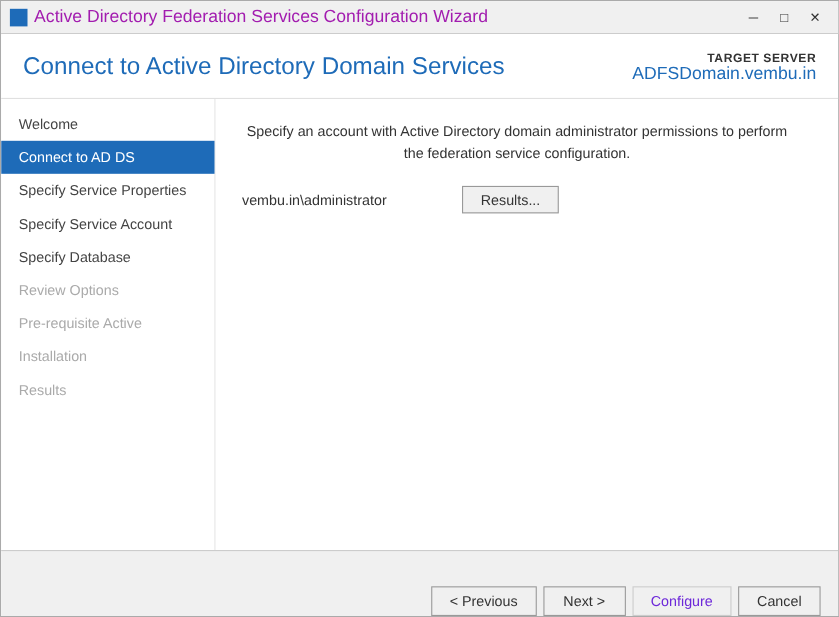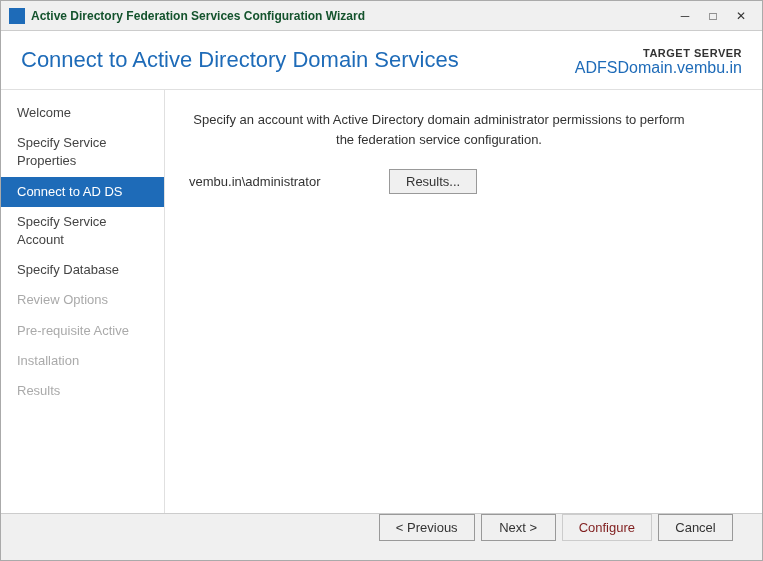--- a/index.html
+++ b/index.html
@@ -34,24 +34,23 @@
 
     .title-bar-icon {
       width: 16px;
       height: 16px;
       margin-right: 6px;
       background: #1e6bb8;
       flex-shrink: 0;
     }
 
     .title-bar-text {
-      font-size: 12px;
-      color: #14532d;
-      flex: 1;
-      font-weight: bold;
+      font-size: 16px;
+      color: #a21caf;
+      flex: 1;
     }
 
     .title-bar-controls {
       display: flex;
       gap: 2px;
     }
 
     .title-bar-btn {
       width: 26px;
       height: 20px;
@@ -112,21 +111,21 @@
 
     
     .body {
       flex: 1;
       display: flex;
       overflow: hidden;
     }
 
     
     .sidebar {
-      width: 164px;
+      width: 195px;
       background: #fff;
       border-right: 1px solid #e0e0e0;
       padding: 8px 0;
       flex-shrink: 0;
     }
 
     .nav-item {
       padding: 6px 16px;
       cursor: pointer;
       color: #444;
@@ -177,44 +176,44 @@
       background: #f0f0f0;
       border: 1px solid #999;
       color: #333;
       font-size: 13px;
       cursor: pointer;
       font-family: 'Segoe UI', Tahoma, sans-serif;
     }
 
     
     .footer {
-      height: 47px;
+      height: 60px;
       background: #f0f0f0;
       border-top: 1px solid #ccc;
       display: flex;
-      align-items: flex-start;
+      align-items: flex-end;
       justify-content: flex-end;
-      padding: 0 29px;
+      padding: 0 16px;
       gap: 6px;
       flex-shrink: 0;
     }
 
     .footer-btn {
       padding: 5px 16px;
       font-size: 13px;
       font-family: 'Segoe UI', Tahoma, sans-serif;
       border: 1px solid #999;
       background: #f0f0f0;
       color: #333;
       cursor: pointer;
       min-width: 75px;
     }
 
     .footer-btn:disabled {
-      color: #7f1d1d;
+      color: #6d28d9;
       border-color: #ccc;
       cursor: default;
     }
   </style>
 </head>
 <body>
 
 <div class="window">
 
   <div class="title-bar">
@@ -234,22 +233,22 @@
       <div class="target-server">
         <div class="target-server-label">TARGET SERVER</div>
         <div class="target-server-name">ADFSDomain.vembu.in</div>
       </div>
     </div>
 
     <div class="body">
 
       <nav class="sidebar">
       <div class="nav-item">Welcome</div>
+          <div class="nav-item active">Connect to AD DS</div>
           <div class="nav-item">Specify Service Properties</div>
-          <div class="nav-item active">Connect to AD DS</div>
           <div class="nav-item">Specify Service Account</div>
           <div class="nav-item">Specify Database</div>
           <div class="nav-item disabled">Review Options</div>
           <div class="nav-item disabled">Pre-requisite Active</div>
           <div class="nav-item disabled">Installation</div>
           <div class="nav-item disabled">Results</div>
         </nav>
 
       <div class="main-panel">
         <p class="description">Specify an account with Active Directory domain administrator permissions to perform the federation service configuration.</p>

